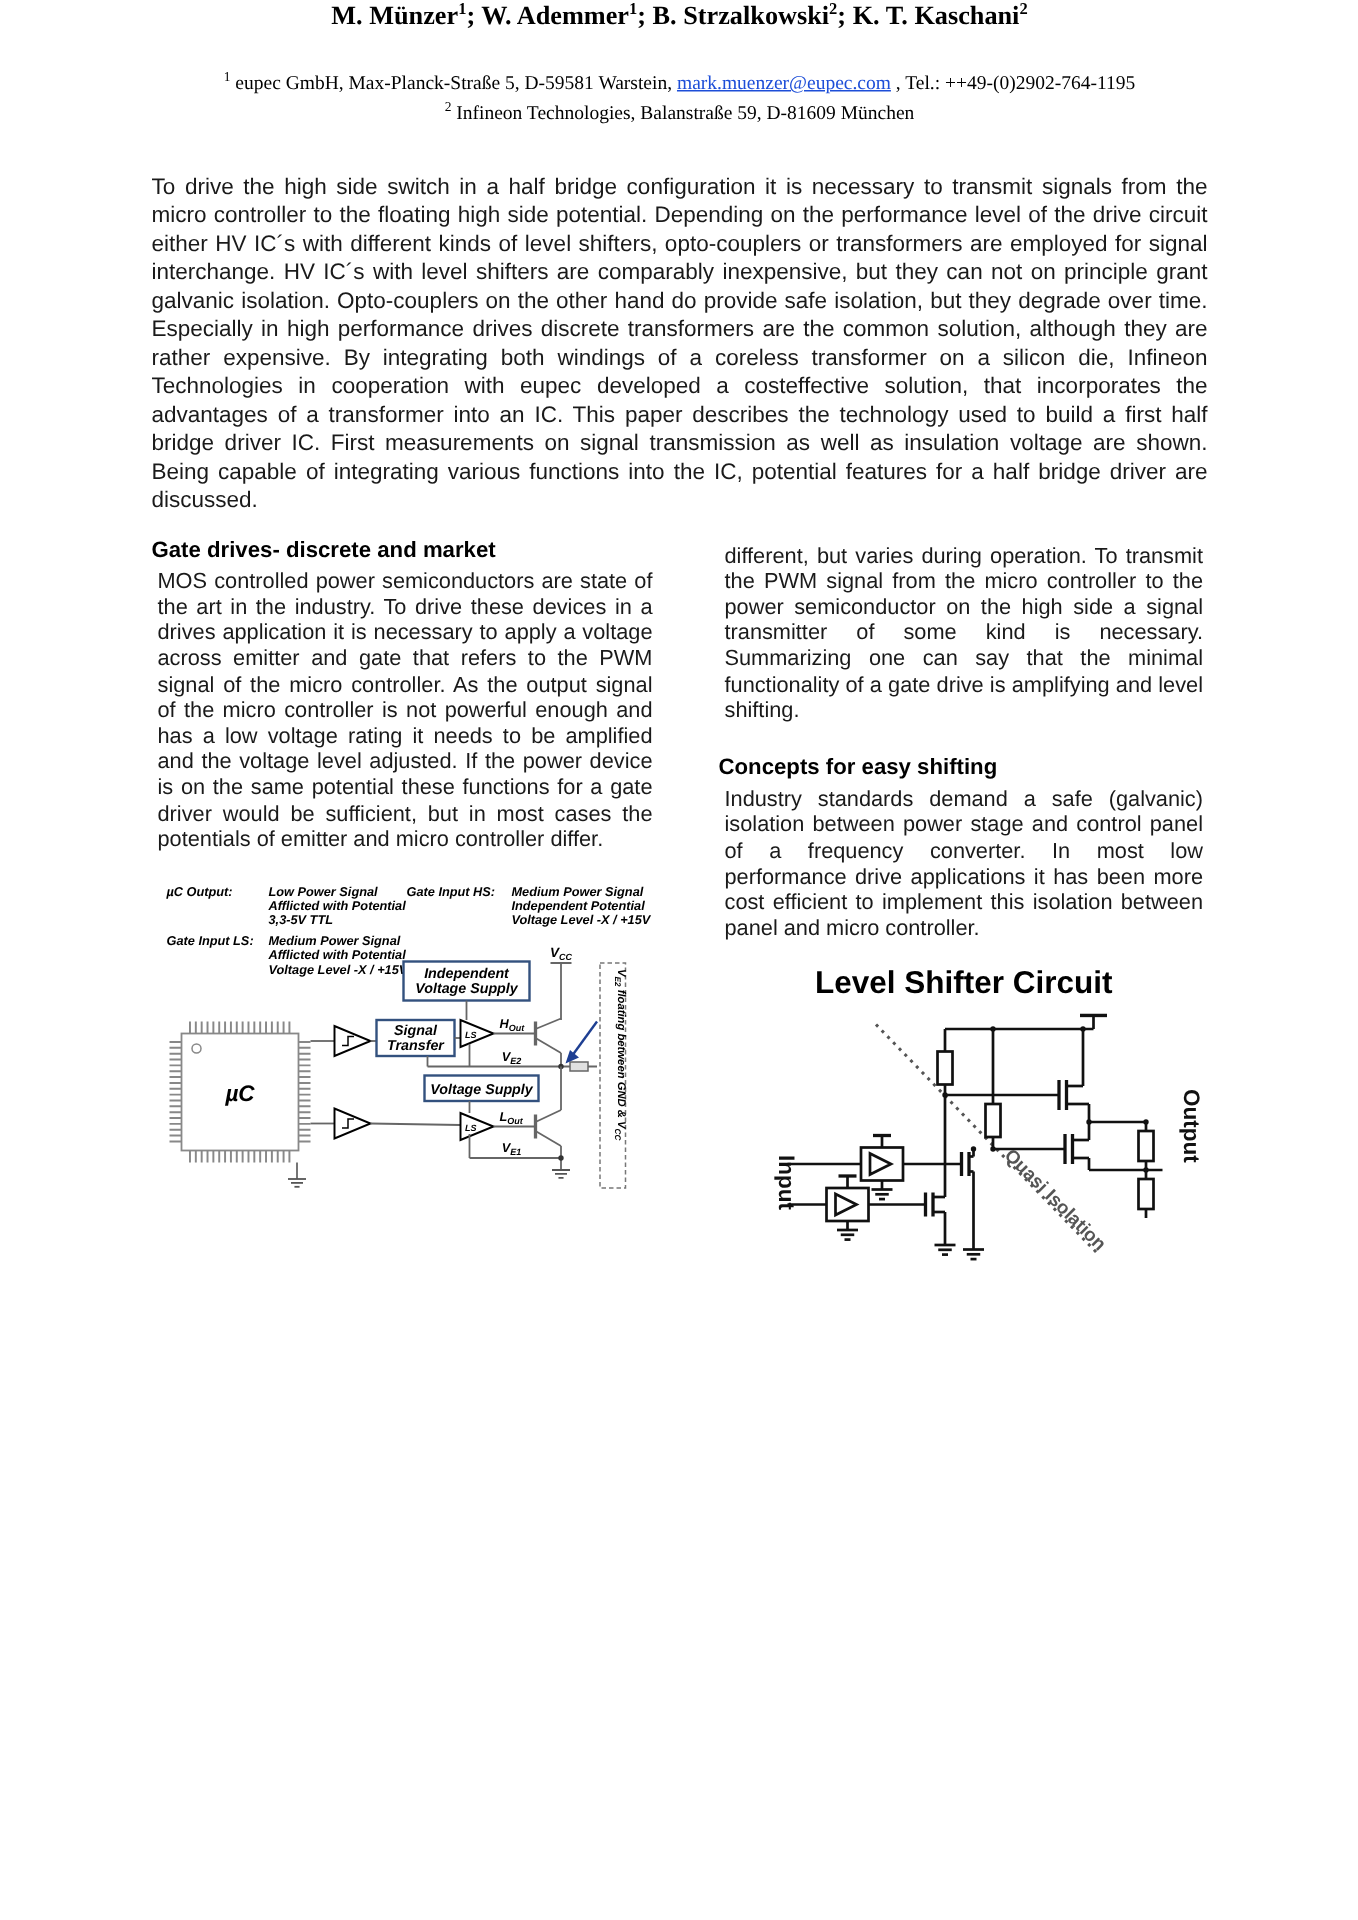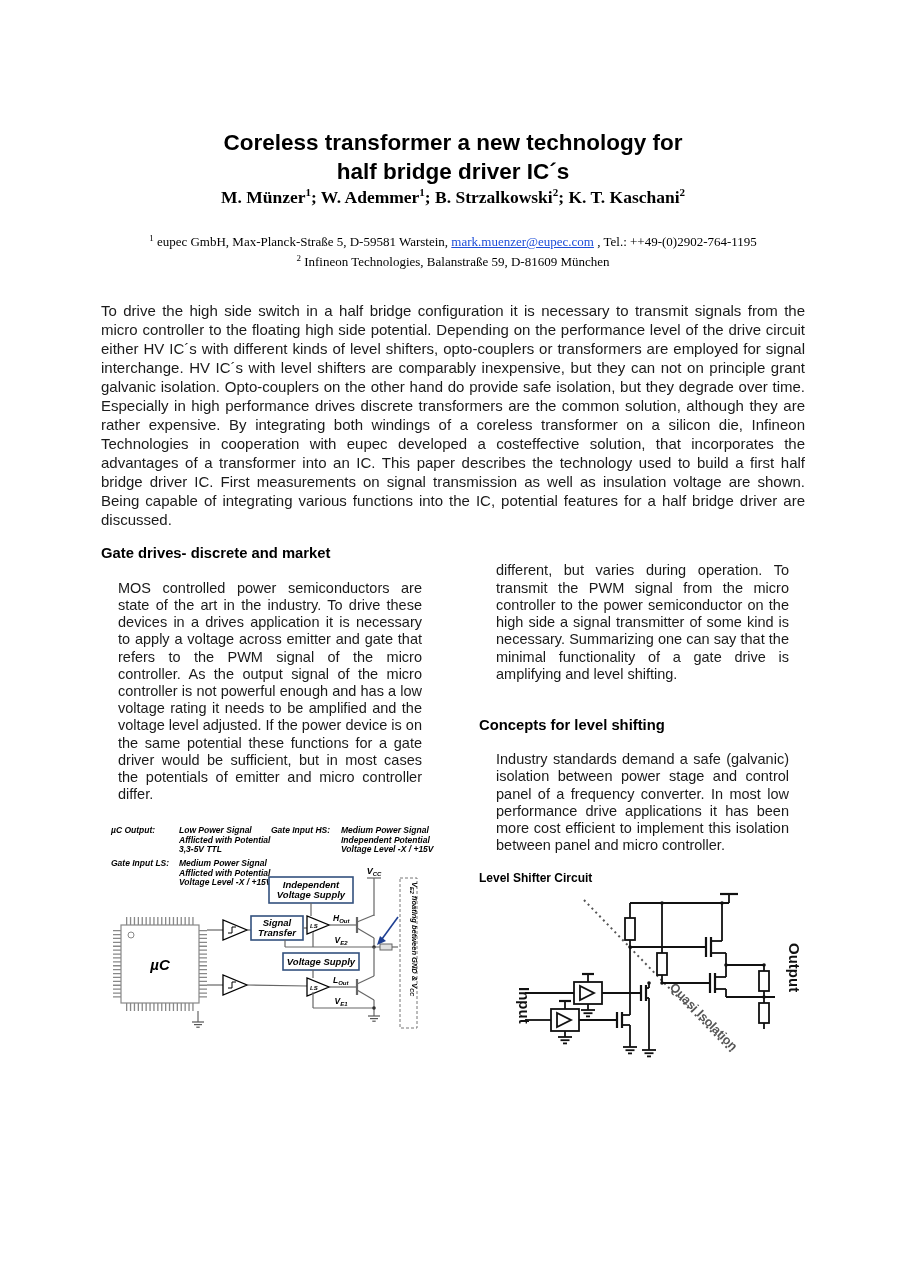--- a/index.html
+++ b/index.html
@@ -11,48 +11,44 @@
            font-size:17.5px;font-weight:bold;color:#000;}
   .authors sup{font-size:11px;}
   .affils{margin-top:22px;text-align:center;font-family:"Liberation Serif",serif;
           font-size:13px;line-height:17px;color:#000;}
   .affils sup{font-size:9px;}
   a.email{color:#1d4ed8;text-decoration:underline;cursor:pointer;}
   .abstract{margin-top:31px;font-size:15px;line-height:19px;text-align:justify;}
   .cols{display:flex;margin-top:16px;}
   .col-l{width:338px;margin-right:40px;flex:none;}
   .col-r{width:327px;flex:none;}
-  .col-l p,.col-r p{margin:17px;font-size:14.5px;line-height:17.2px;text-align:justify;}
+  .col-l p,.col-r p{margin:4px;font-size:14.5px;line-height:17.2px;text-align:justify;}
   h2.sect{margin:0;font-size:14.8px;line-height:17.2px;font-weight:bold;color:#000;}
   .gap{height:17px;}
   .caption{font-family:"Liberation Serif",serif;font-style:italic;font-size:14.8px;
            line-height:18px;text-align:justify;color:#000;}
   .fig1-wrap{margin-top:15px;font-style:italic;}
-  .fig2-title{margin-top:15px;text-align:left;font-size:12px;font-weight:bold;color:#000;}
+  .fig2-title{margin-top:15px;text-align:center;font-size:21px;font-weight:bold;color:#000;}
   svg text{font-family:"Liberation Sans",sans-serif;}
   .wire{stroke:#666;stroke-width:1.2;fill:none;}
   .blk{stroke:#000;stroke-width:1.3;fill:#fff;}
   .bluebox{stroke:#33517e;stroke-width:1.6;fill:#fff;}
   .boxtxt{font-size:9.5px;font-weight:bold;fill:#000;text-anchor:middle;}
   .pin{stroke:#888;stroke-width:8;stroke-dasharray:1.3 2.6;fill:none;}
   .lbl{font-size:8.5px;font-weight:bold;fill:#000;}
   .f2{stroke:#111;stroke-width:1.8;fill:none;}
   .f2r{stroke:#111;stroke-width:1.8;fill:#fff;}
   .f2t{stroke:#111;stroke-width:2.2;fill:none;}
 </style>
 </head>
 <body>
 
 <div class="page">
   <div class="content">
 
-    <div class="title">
-      <div>Coreless transformer a new technology for</div>
-      <div>half bridge driver IC´s</div>
-    </div>
 
     <div class="authors"><span>M. Münzer</span><sup>1</sup><span>; </span><span>W. Ademmer</span><sup>1</sup><span>; </span><span>B. Strzalkowski</span><sup>2</sup><span>; </span><span>K. T. Kaschani</span><sup>2</sup></div>
 
     <div class="affils">
       <div><sup>1</sup><span> eupec GmbH, Max-Planck-Straße 5, D-59581 Warstein, </span><a class="email">mark.muenzer@eupec.com</a><span> , Tel.: ++49-(0)2902-764-1195</span></div>
       <div><sup>2</sup><span> Infineon Technologies, Balanstraße 59, D-81609 München</span></div>
     </div>
 
     <p class="abstract">To drive the high side switch in a half bridge configuration it is necessary to transmit signals from the micro controller to the floating high side potential. Depending on the performance level of the drive circuit either HV IC´s with different kinds of level shifters, opto-couplers or transformers are employed for signal interchange. HV IC´s with level shifters are comparably inexpensive, but they can not on principle grant galvanic isolation. Opto-couplers on the other hand do provide safe isolation, but they degrade over time. Especially in high performance drives discrete transformers are the common solution, although they are rather expensive. By integrating both windings of a coreless transformer on a silicon die, Infineon Technologies in cooperation with eupec developed a costeffective solution, that incorporates the advantages of a transformer into an IC. This paper describes the technology used to build a first half bridge driver IC. First measurements on signal transmission as well as insulation voltage are shown. Being capable of integrating various functions into the IC, potential features for a half bridge driver are discussed.</p>
 
@@ -192,21 +188,21 @@
             </g>
           </svg>
         </div>
 
         <div class="gap"></div>
       </div>
 
       <div class="col-r">
         <p>different, but varies during operation. To transmit the PWM signal from the micro controller to the power semiconductor on the high side a signal transmitter of some kind is necessary. Summarizing one can say that the minimal functionality of a gate drive is amplifying and level shifting.</p>
         <div class="gap"></div>
-        <h2 class="sect">Concepts for level shifting</h2>
+        <h2 class="sect">Concepts for easy shifting</h2>
         <p>Industry standards demand a safe (galvanic) isolation between power stage and control panel of a frequency converter. In most low performance drive applications it has been more cost efficient to implement this isolation between panel and micro controller.</p>
 
         <div class="fig2-title">Level Shifter Circuit</div>
 
         <svg width="325" height="185" viewBox="0 0 325 185">
           <defs>
             <g id="earth2" stroke="#111" stroke-width="1.8">
               <line x1="-7" y1="0" x2="7" y2="0"></line>
                 <line x1="-4.5" y1="3.2" x2="4.5" y2="3.2"></line>
                 <line x1="-2" y1="6.4" x2="2" y2="6.4"></line>

